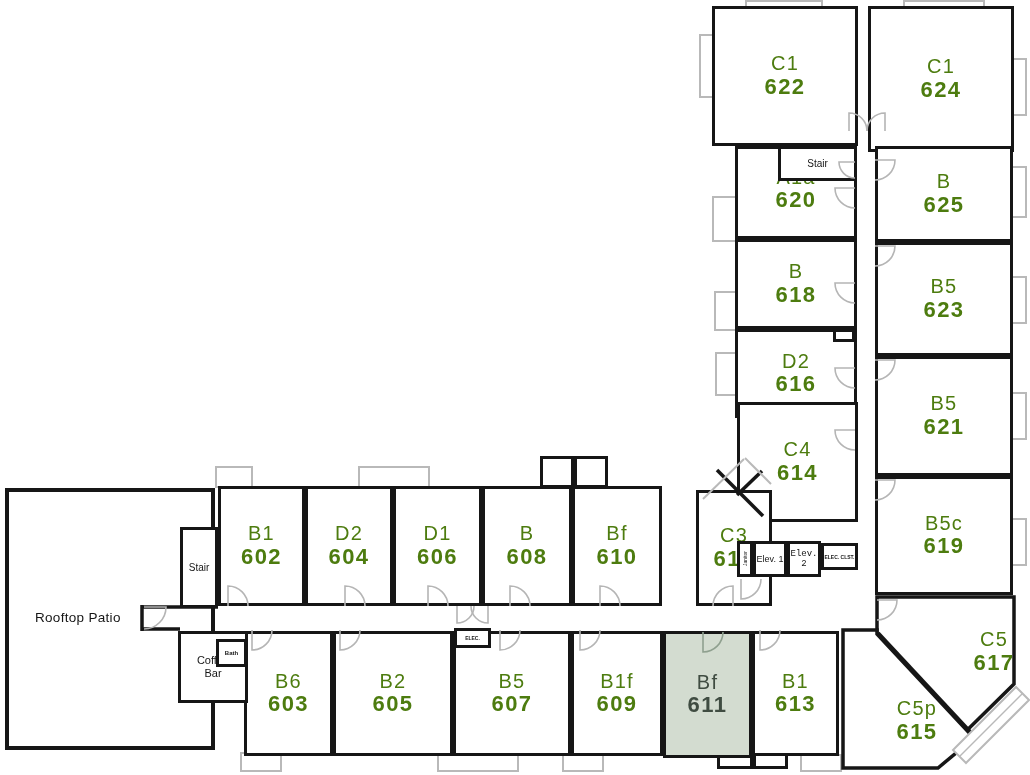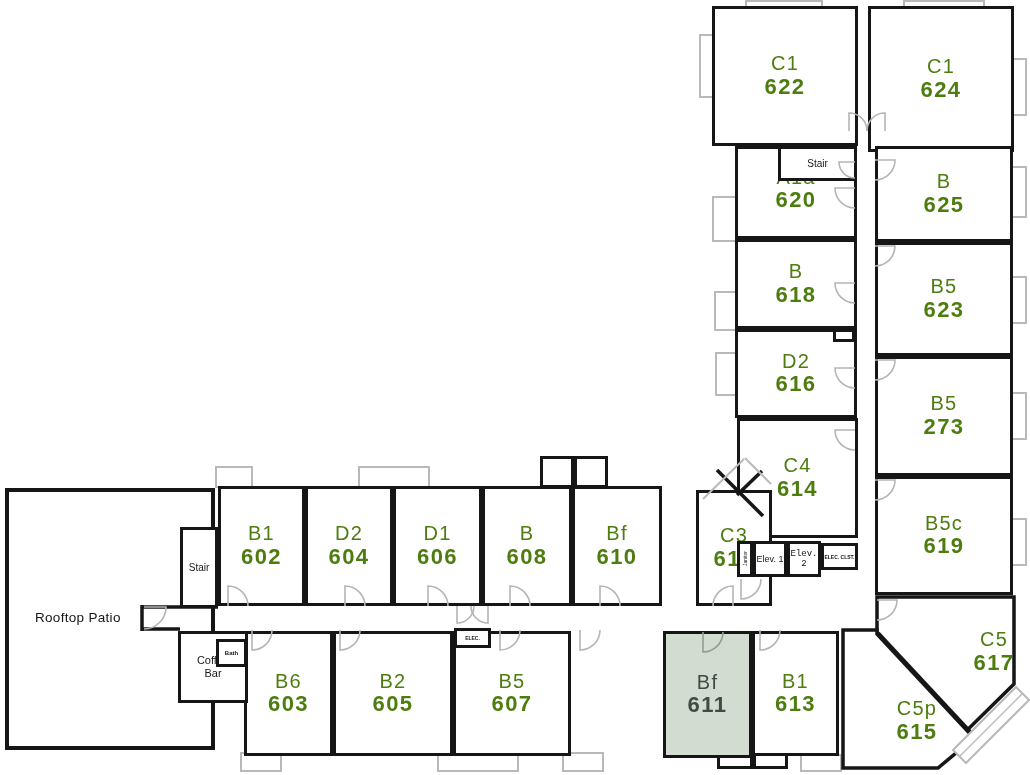--- a/index.html
+++ b/index.html
@@ -80,21 +80,21 @@
         <span class="n">618</span>
       </div>
   </div>
   <div class="room" style="left:735px;top:329px;width:122px;height:89px">
     <div class="rl">
         <span class="t">D2</span>
         <span class="n">616</span>
       </div>
   </div>
   <div class="notch" style="left:833px;top:329px;width:22px;height:13px"></div>
-  <div class="room" style="left:737px;top:418px;width:121px;height:120px">
+  <div class="room" style="left:737px;top:402px;width:121px;height:120px">
     <div class="rl">
         <span class="t">C4</span>
         <span class="n">614</span>
       </div>
   </div>
 
   <div class="svc" style="left:737px;top:541px;width:16px;height:36px;font-size:5px;">
     <span class="vtext">Janitor</span>
   </div>
   <div class="svc" style="left:753px;top:541px;width:34px;height:36px;font-size:9px;">
@@ -121,21 +121,21 @@
   </div>
   <div class="room" style="left:875px;top:242px;width:138px;height:114px">
     <div class="rl">
         <span class="t">B5</span>
         <span class="n">623</span>
       </div>
   </div>
   <div class="room" style="left:875px;top:356px;width:138px;height:120px">
     <div class="rl">
         <span class="t">B5</span>
-        <span class="n">273</span>
+        <span class="n">621</span>
       </div>
   </div>
   <div class="room" style="left:875px;top:476px;width:138px;height:119px">
     <div class="rl">
         <span class="t">B5c</span>
         <span class="n">619</span>
       </div>
   </div>
 
   <div class="room open" style="left:940px;top:628px;width:60px;height:48px;z-index:6;">
@@ -210,20 +210,26 @@
       </div>
   </div>
   <div class="room" style="left:453px;top:631px;width:118px;height:125px">
     <div class="rl">
         <span class="t">B5</span>
         <span class="n">607</span>
       </div>
   </div>
   <div class="svc" style="left:454px;top:628px;width:37px;height:20px;font-size:5px;font-weight:700;">
     <span>ELEC.</span>
+  </div>
+  <div class="room" style="left:571px;top:631px;width:92px;height:125px">
+    <div class="rl">
+        <span class="t">B1f</span>
+        <span class="n">609</span>
+      </div>
   </div>
   <div class="room hl" style="left:663px;top:631px;width:89px;height:127px">
     <div class="rl">
         <span class="t">Bf</span>
         <span class="n">611</span>
       </div>
   </div>
   <div class="room" style="left:752px;top:631px;width:87px;height:125px">
     <div class="rl">
         <span class="t">B1</span>

